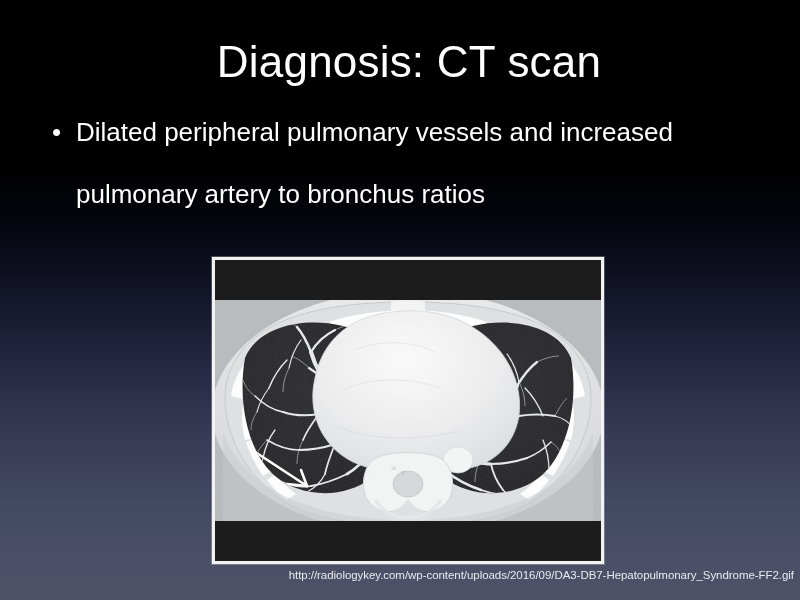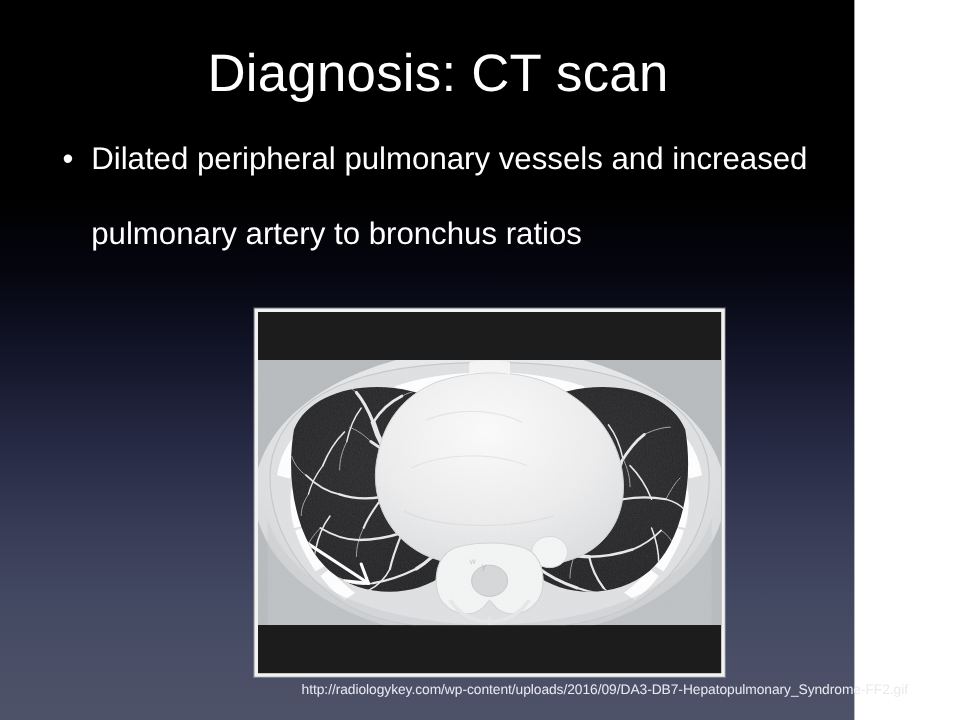--- a/index.html
+++ b/index.html
@@ -4,21 +4,21 @@
 <title>Diagnosis: CT scan</title>
 <style>
   * { margin:0; padding:0; box-sizing:border-box; }
   html, body {
     width:800px; height:600px;
     overflow:hidden;
     font-family:"Liberation Sans", sans-serif;
   }
   .slide {
     position:relative;
-    width:712px; height:600px;
+    width:800px; height:600px;
     background:linear-gradient(to bottom,
       #000000 0%,
       #000000 27%,
       #050610 38%,
       #14162b 50%,
       #272a44 62%,
       #373b56 73%,
       #434862 83%,
       #4a4f67 92%,
       #4d5268 100%);
@@ -89,21 +89,21 @@
   
   .source-caption {
     position:absolute;
     left:214px; top:569px;
     width:580px;
     color:#e9eaf0;
     font-size:11.5px;
     font-weight:400;
     letter-spacing:-0.05px;
     white-space:nowrap;
-    text-align:center;
+    text-align:right;
   }
 </style>
 </head>
 <body>
 
 <div class="slide">
 
   <h1 class="slide-title">Diagnosis: CT scan</h1>
 
   <ul class="body-list">

